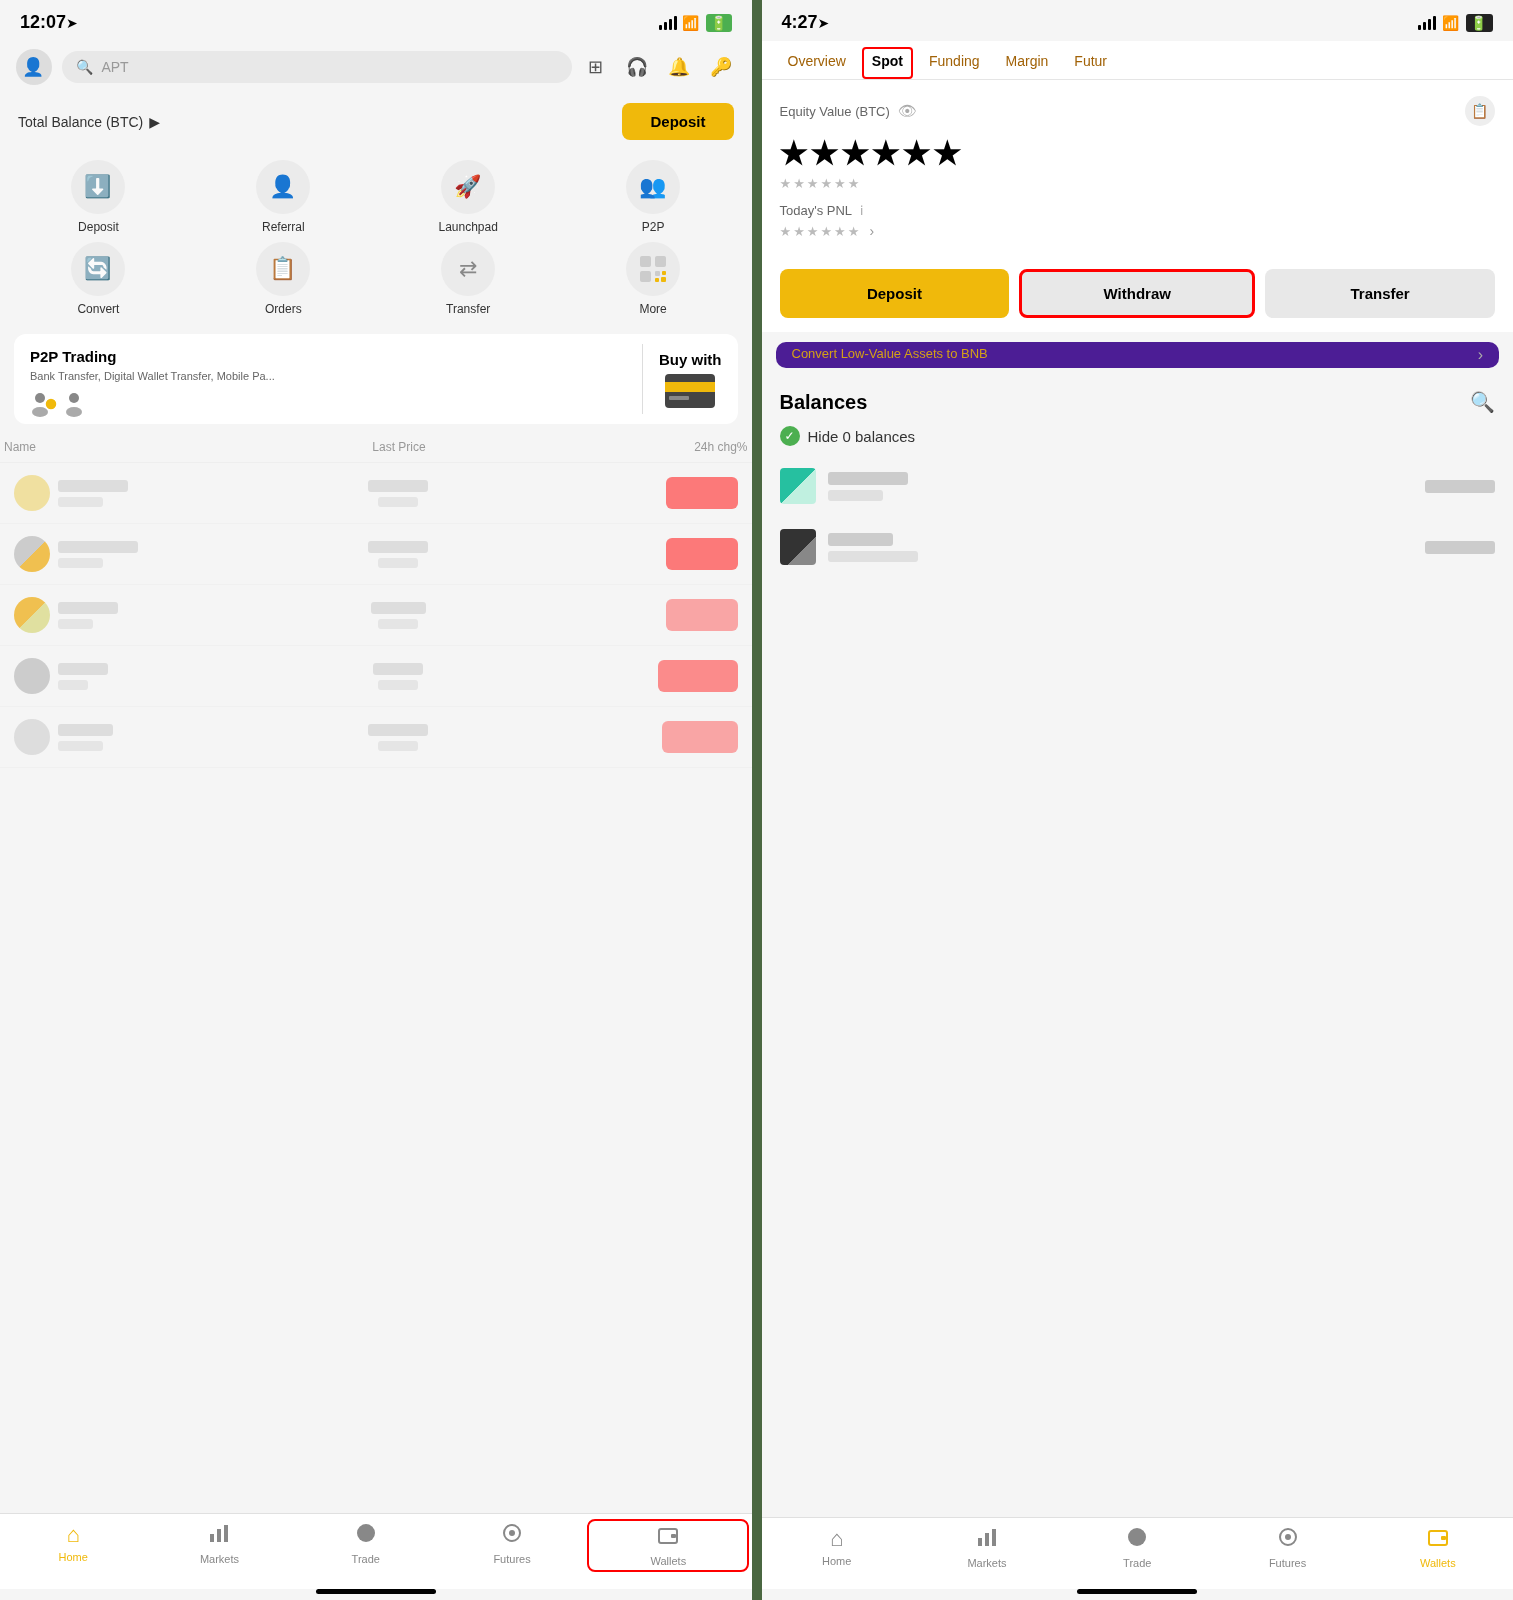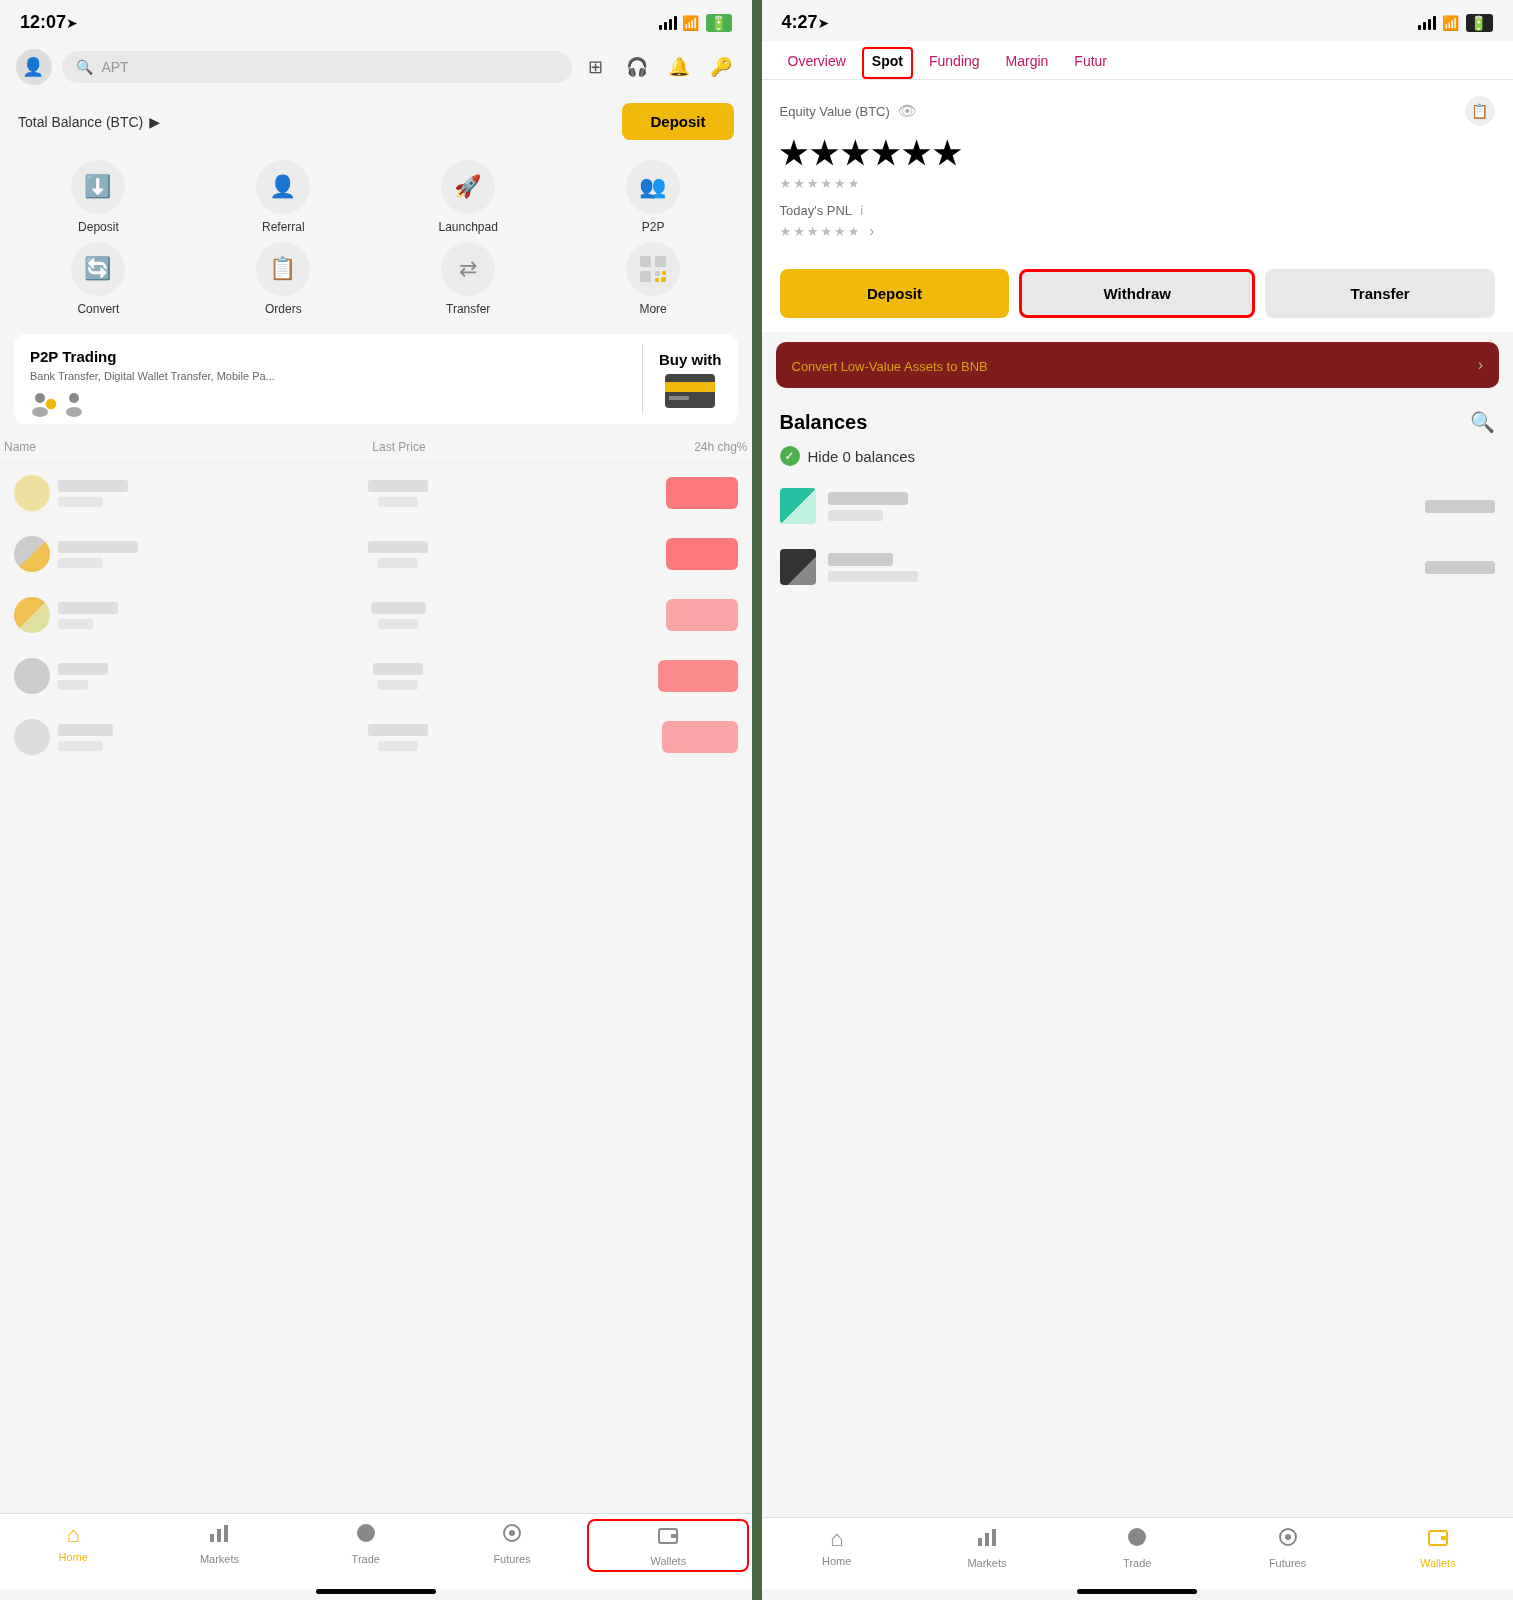--- a/index.html
+++ b/index.html
@@ -257,21 +257,21 @@
     
     .wallet-tabs {
       display: flex;
       padding: 6px 16px 0;
       gap: 6px;
       border-bottom: 1px solid #e5e5e5;
       background: #fff;
     }
     .wallet-tab {
       font-size: 14px;
-      color: #be185d;
+      color: #a16207;
       padding: 6px 10px 10px;
       cursor: pointer;
       white-space: nowrap;
     }
     .wallet-tab.active {
       color: #000;
       font-weight: 700;
       border-bottom: 2px solid #000;
       border: 2.5px solid red;
       border-radius: 4px;
@@ -350,25 +350,25 @@
       font-size: 15px;
       padding: 13px;
       border-radius: 8px;
       border: none;
       cursor: pointer;
       text-align: center;
     }
     
     .convert-banner {
       margin: 10px 14px;
-      background: #7f1d1d;
+      background: #4c1d95;
       border-radius: 10px;
-      padding: 14px 16px;
-      display: flex;
-      align-items: flex-end;
+      padding: 4px 16px;
+      display: flex;
+      align-items: flex-start;
       justify-content: space-between;
     }
     .convert-text {
       font-size: 13px;
       color: #d4a017;
       font-weight: 500;
     }
     .convert-arrow { color: #aaa; font-size: 16px; }
     
     .balances-header {

